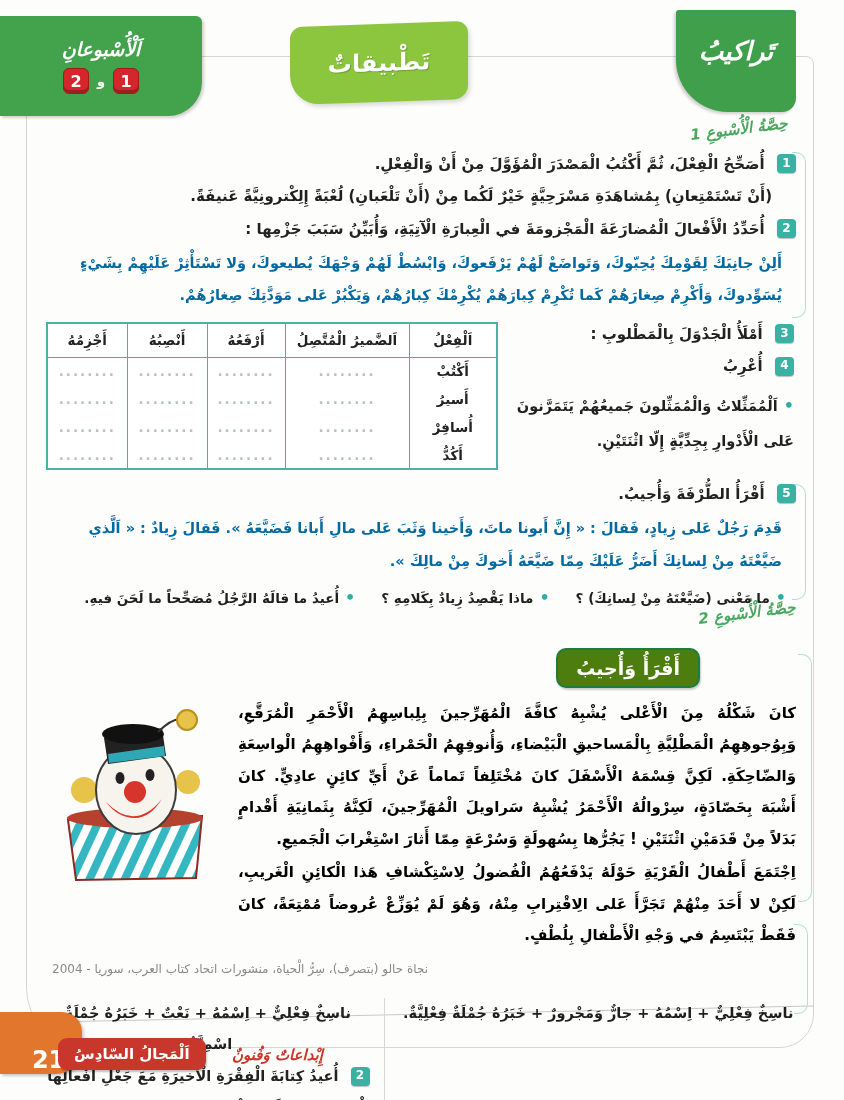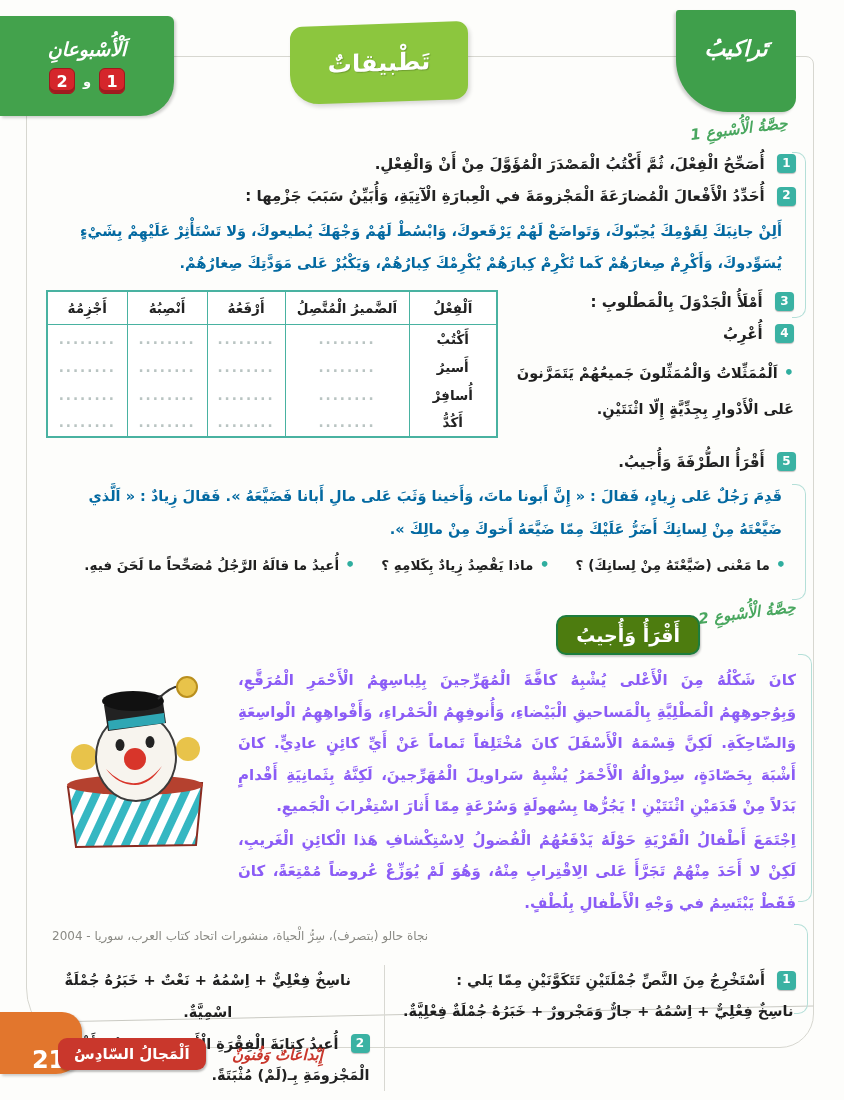--- a/index.html
+++ b/index.html
@@ -10,21 +10,21 @@
     color:#1f1f1f;
   }
   .page-border {
     position:absolute; top:56px; left:26px; right:30px; bottom:52px;
     border:1.5px solid #d7d7d0;
     border-radius:8px 8px 34px 60px;
     pointer-events:none;
   }
   
   .tab-weeks {
-    position:absolute; top:16px; left:0; width:174px; height:100px;
+    position:absolute; top:16px; left:0; width:202px; height:100px;
     background:#43a24c; border-radius:0 6px 34px 0;
     box-shadow:2px 2px 3px rgba(0,0,0,.18);
     display:flex; flex-direction:column; align-items:center; justify-content:center; gap:8px;
   }
   .tab-weeks .lbl { color:#fff; font-weight:bold; font-size:19px; font-style:italic; }
   .weeks-row { display:flex; direction:rtl; align-items:center; gap:8px; }
   .week-badge {
     width:26px; height:26px; background:#d5262b; border-radius:6px;
     border:1.5px solid #9d1a1d; color:#fff; font-weight:bold; font-size:16px;
     display:flex; align-items:center; justify-content:center;
@@ -38,21 +38,21 @@
     display:flex; align-items:center; justify-content:center;
     box-shadow:2px 3px 4px rgba(0,0,0,.15);
   }
   .banner-apps span { color:#fff; font-weight:bold; font-size:24px; text-shadow:1px 1px 1px rgba(0,0,0,.2); }
   .tab-structures {
     position:absolute; top:10px; left:676px; width:120px; height:102px;
     background:#3f9f4b; border-radius:3px 3px 14px 52px;
     display:flex; align-items:flex-start; justify-content:center; padding-top:26px;
     box-shadow:-2px 2px 3px rgba(0,0,0,.18);
   }
-  .tab-structures span { color:#fff; font-weight:bold; font-size:22px; font-style:italic; }
+  .tab-structures span { color:#fff; font-weight:bold; font-size:26px; font-style:italic; }
   .hand-heading {
     position:absolute; color:#49a75f; font-weight:bold; font-style:italic;
     font-size:15px; transform:rotate(-7deg); white-space:nowrap;
   }
   .hh1 { top:120px; left:690px; }
   .hh2 { top:604px; left:698px; }
   
   .bracket {
     position:absolute; width:14px;
     border:1.5px solid #b4dfd8; border-left:none;
@@ -89,21 +89,21 @@
   .verb-cell { color:#222;margin-left:44px; }
   .questions { display:flex; direction:rtl; gap:26px; flex-wrap:wrap; font-size:13.5px; font-weight:bold; margin:2px 10px 0 0; line-height:2; }
   
   .s2-head { display:flex; direction:rtl; align-items:center; margin-top:34px; padding-right:96px; gap:56px; }
   .badge-read {
     background:#4d7c0f; border:2px solid #1d7d3e; border-radius:10px;
     color:#fff; font-weight:bold; font-size:19px; padding:7px 18px;
     box-shadow:1px 2px 2px rgba(0,0,0,.2); white-space:nowrap;
   }
   .big-title { color:#12a089; font-weight:bold; font-size:40px; letter-spacing:2px; white-space:nowrap; }
-  .passage { margin-top:10px; font-size:15px; font-weight:600; color:#8b5cf6; line-height:2.1; text-align:justify; }
+  .passage { margin-top:10px; font-size:15px; font-weight:600; color:#000000; line-height:2.1; text-align:justify; }
   .clown { float:left; width:178px; height:188px; margin:0 14px 4px 0; }
   .passage p { margin-bottom:2px; }
   .source { clear:both; direction:rtl; text-align:left; font-size:12px; color:#8a8a84; margin:10px 4px 0 6px; }
   
   .cols { display:flex; direction:rtl; margin-top:22px; }
   .col-right { width:55%; flex:none; border-left:1px solid #d8d8d2; padding-left:16px; }
   .col-left  { width:45%; flex:none; padding-right:14px; }
   .ex-formula { text-align:center; font-size:14.5px; font-weight:bold; line-height:2.2; }
   .col-left .ex-line, .col-right .ex-line { font-size:14.5px; }
   
@@ -156,20 +156,21 @@
 <div class="bracket" style="top:484px; right:38px; height:116px;"></div>
 <div class="bracket" style="top:654px; right:32px; height:248px;"></div>
 <div class="bracket" style="top:924px; right:36px; height:90px;"></div>
 
 <div class="content">
 
   <div class="ex-line">
     <span class="num-badge">1</span>
     <span>أُصَحِّحُ الْفِعْلَ، ثُمَّ أَكْتُبُ الْمَصْدَرَ الْمُؤَوَّلَ مِنْ أَنْ وَالْفِعْلِ.</span>
   </div>
+  <div class="subline">(أَنْ تَسْتَمْتِعانِ) بِمُشاهَدَةِ مَسْرَحِيَّةٍ خَيْرٌ لَكُما مِنْ (أَنْ تَلْعَبانِ) لُعْبَةً إِلِكْترونِيَّةً عَنيفَةً.</div>
 
   <div class="ex-line">
     <span class="num-badge">2</span>
     <span>أُحَدِّدُ الْأَفْعالَ الْمُضارَعَةَ الْمَجْزومَةَ في الْعِبارَةِ الْآتِيَةِ، وَأُبَيِّنُ سَبَبَ جَزْمِها :</span>
   </div>
   <div class="teal-text">أَلِنْ جانِبَكَ لِقَوْمِكَ يُحِبّوكَ، وَتَواضَعْ لَهُمْ يَرْفَعوكَ، وَابْسُطْ لَهُمْ وَجْهَكَ يُطيعوكَ، وَلا تَسْتَأْثِرْ عَلَيْهِمْ بِشَيْءٍ يُسَوِّدوكَ، وَأَكْرِمْ صِغارَهُمْ كَما تُكْرِمْ كِبارَهُمْ يُكْرِمْكَ كِبارُهُمْ، وَيَكْبُرْ عَلى مَوَدَّتِكَ صِغارُهُمْ.</div>
 
   <div class="row-table">
     <div class="side-col">
       <div class="ex-line">
@@ -272,24 +273,20 @@
 
       <path d="M60 104 Q89 134 116 101 Q104 120 89 120 Q72 120 60 104 Z" fill="#d8352a"></path>
     </svg>
     <p>كانَ شَكْلُهُ مِنَ الْأَعْلى يُشْبِهُ كافَّةَ الْمُهَرِّجينَ بِلِباسِهِمُ الْأَحْمَرِ الْمُرَقَّعِ، وَبِوُجوهِهِمُ الْمَطْلِيَّةِ بِالْمَساحيقِ الْبَيْضاءِ، وَأُنوفِهِمُ الْحَمْراءِ، وَأَفْواهِهِمُ الْواسِعَةِ وَالضّاحِكَةِ. لَكِنَّ قِسْمَهُ الْأَسْفَلَ كانَ مُخْتَلِفاً تَماماً عَنْ أَيِّ كائِنٍ عادِيٍّ. كانَ أَشْبَهَ بِحَصّادَةٍ، سِرْوالُهُ الْأَحْمَرُ يُشْبِهُ سَراويلَ الْمُهَرِّجينَ، لَكِنَّهُ بِثَمانِيَةِ أَقْدامٍ بَدَلاً مِنْ قَدَمَيْنِ اثْنَتَيْنِ ! يَجُرُّها بِسُهولَةٍ وَسُرْعَةٍ مِمّا أَثارَ اسْتِغْرابَ الْجَميعِ.</p>
     <p>اِجْتَمَعَ أَطْفالُ الْقَرْيَةِ حَوْلَهُ يَدْفَعُهُمُ الْفُضولُ لِاسْتِكْشافِ هَذا الْكائِنِ الْغَريبِ، لَكِنْ لا أَحَدَ مِنْهُمْ تَجَرَّأَ عَلى الِاقْتِرابِ مِنْهُ، وَهُوَ لَمْ يُوَزِّعْ عُروضاً مُمْتِعَةً، كانَ فَقَطْ يَبْتَسِمُ في وَجْهِ الْأَطْفالِ بِلُطْفٍ.</p>
   </div>
   <div class="source">نجاة حالو (بتصرف)، سِرُّ الْحياة، منشورات اتحاد كتاب العرب، سوريا - 2004</div>
 
   <div class="cols">
     <div class="col-right">
-      <div class="ex-line">
-        <span class="num-badge">1</span>
-        <span>أَسْتَخْرِجُ مِنَ النَّصِّ جُمْلَتَيْنِ تَتَكَوَّنَيْنِ مِمّا يَلي :</span>
-      </div>
       <div class="ex-formula">ناسِخٌ فِعْلِيٌّ + اِسْمُهُ + جارٌّ وَمَجْرورٌ + خَبَرُهُ جُمْلَةٌ فِعْلِيَّةٌ.</div>
     </div>
     <div class="col-left">
       <div class="ex-formula">ناسِخٌ فِعْلِيٌّ + اِسْمُهُ + نَعْتٌ + خَبَرُهُ جُمْلَةٌ اسْمِيَّةٌ.</div>
       <div class="ex-line">
         <span class="num-badge">2</span>
         <span>أُعيدُ كِتابَةَ الْفِقْرَةِ الْأَخيرَةِ مَعَ جَعْلِ أَفْعالِها الْمَجْزومَةِ بِـ(لَمْ) مُثْبَتَةً.</span>
       </div>
     </div>
   </div>

